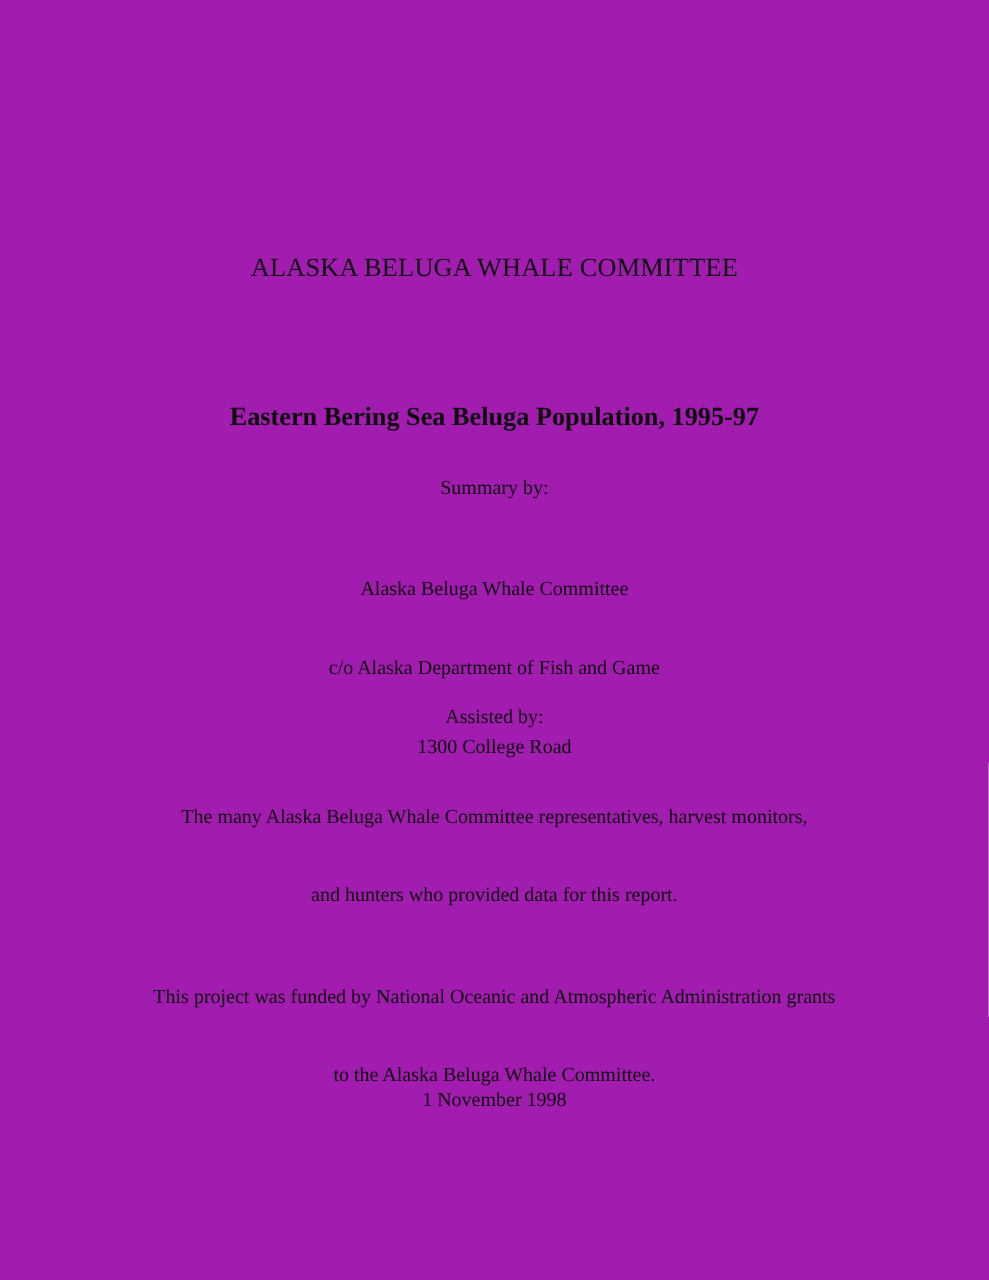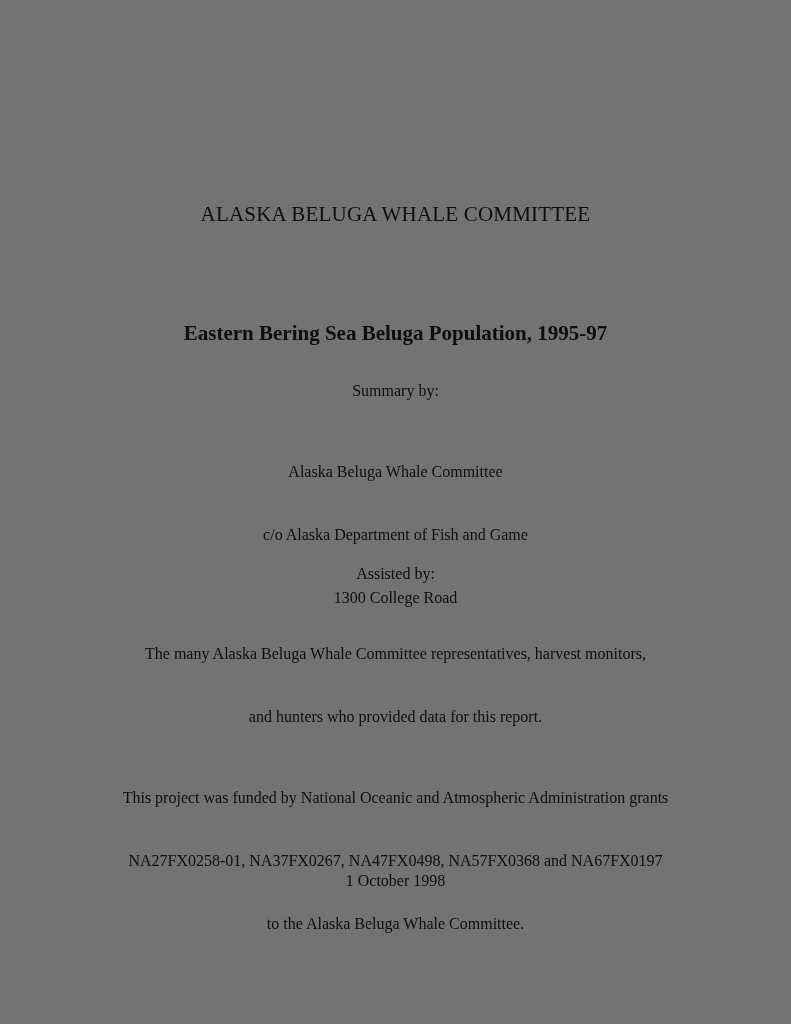--- a/index.html
+++ b/index.html
@@ -5,21 +5,21 @@
   html, body {
     margin: 0;
     padding: 0;
     background: #e8e8e8;
   }
   .page {
     position: relative;
     width: 791px;
     height: 1024px;
     margin: 0 auto;
-    background: #737373;
+    background: #a21caf;
     font-family: "Liberation Serif", "DejaVu Serif", serif;
     color: #0d0d0d;
     overflow: hidden;
   }
   .block {
     position: absolute;
     left: 0;
     right: 0;
     text-align: center;
     white-space: pre-wrap;
@@ -87,19 +87,18 @@
 
   <div class="block assisted-block">
     <div>The many Alaska Beluga Whale Committee representatives, harvest monitors,</div>
     <div>and hunters who provided data for this report.</div>
   </div>
 
   <div class="block assisted-label">Assisted by:</div>
 
   <div class="block funding-block">
     <div>This project was funded by National Oceanic and Atmospheric Administration grants</div>
-    <div>NA27FX0258-01, NA37FX0267, NA47FX0498, NA57FX0368 and NA67FX0197</div>
     <div>to the Alaska Beluga Whale Committee.</div>
   </div>
 
-  <div class="block date-line">1 October 1998</div>
+  <div class="block date-line">1 November 1998</div>
 
 </div>
 
 </body></html>

